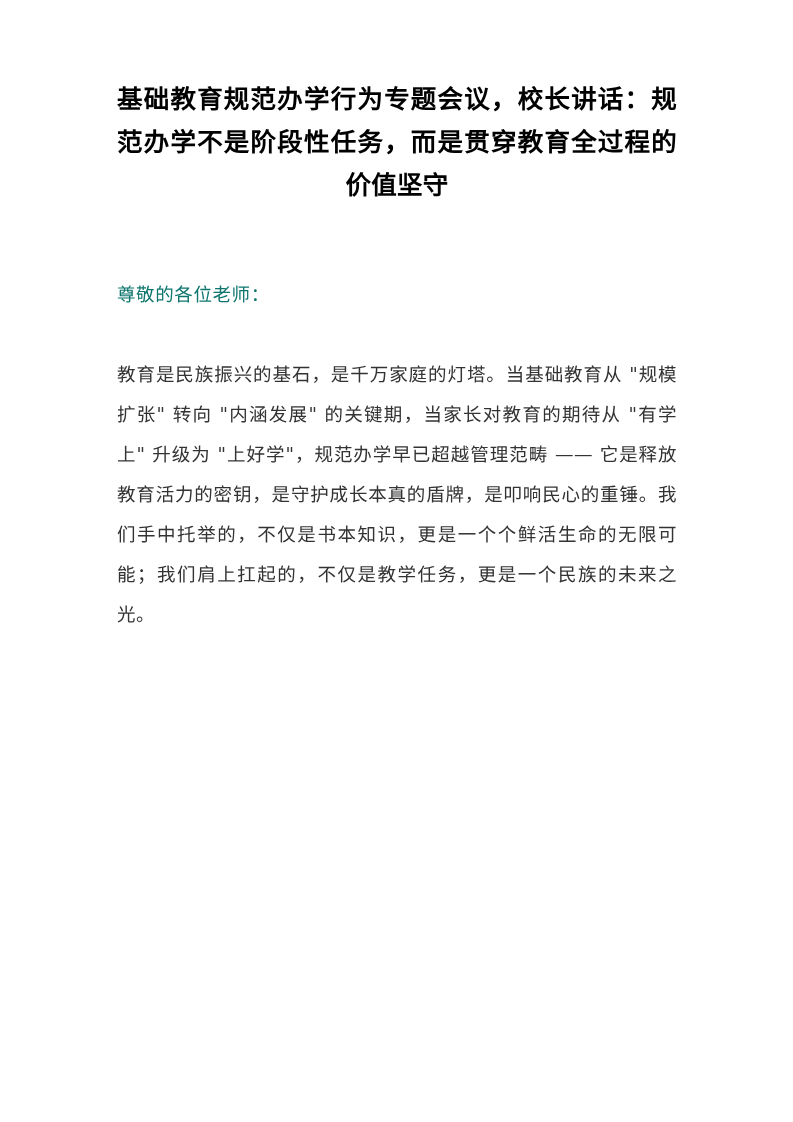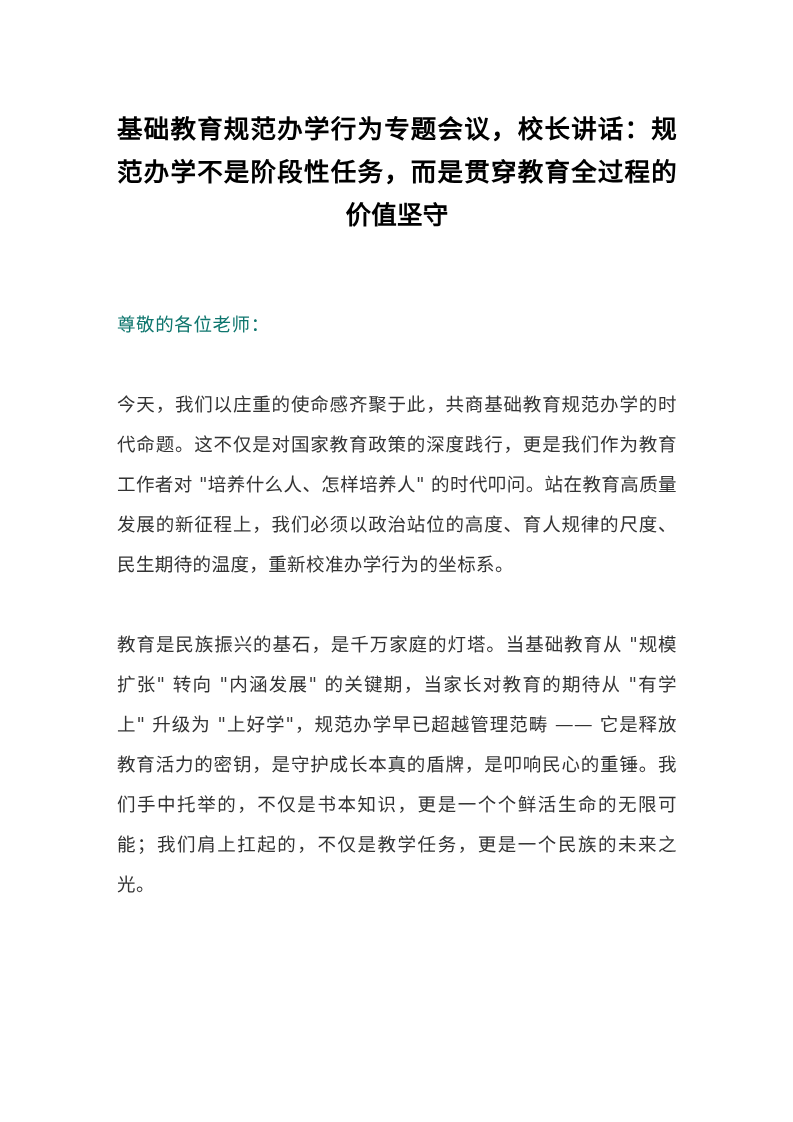--- a/index.html
+++ b/index.html
@@ -29,21 +29,21 @@
   .content {
     position: absolute;
     left: 117px;
     top: 0;
     width: 560px;
   }
 
   
   .doc-title {
     margin: 0;
-    padding-top: 108px;
+    padding-top: 78px;
     font-size: 25.5px;
     font-weight: bold;
     color: #000000;
     line-height: 43px;
     text-align: justify;
     text-align-last: center;
     letter-spacing: 0.2px;
     word-break: break-all;
   }
 
@@ -80,19 +80,18 @@
 
 <div class="page">
   <div class="content">
 
     <h1 class="doc-title">基础教育规范办学行为专题会议，校长讲话：规范办学不是阶段性任务，而是贯穿教育全过程的价值坚守</h1>
 
     <div class="body-block">
 
       <p class="salutation">尊敬的各位老师：</p>
 
-      <p class="para">今天，我们以庄重的使命感齐聚于此，共商基础教育规范办学的时代命题。这不仅是对国家教育政策的深度践行，更是我们作为教育工作者对 "培养什么人、怎样培养人" 的时代叩问。站在教育高质量发展的新征程上，我们必须以政治站位的高度、育人规律的尺度、民生期待的温度，重新校准办学行为的坐标系。</p>
 
       <p class="para">教育是民族振兴的基石，是千万家庭的灯塔。当基础教育从 "规模扩张" 转向 "内涵发展" 的关键期，当家长对教育的期待从 "有学上" 升级为 "上好学"，规范办学早已超越管理范畴 —— 它是释放教育活力的密钥，是守护成长本真的盾牌，是叩响民心的重锤。我们手中托举的，不仅是书本知识，更是一个个鲜活生命的无限可能；我们肩上扛起的，不仅是教学任务，更是一个民族的未来之光。</p>
 
     </div>
   </div>
 </div>
 
 </body></html>

